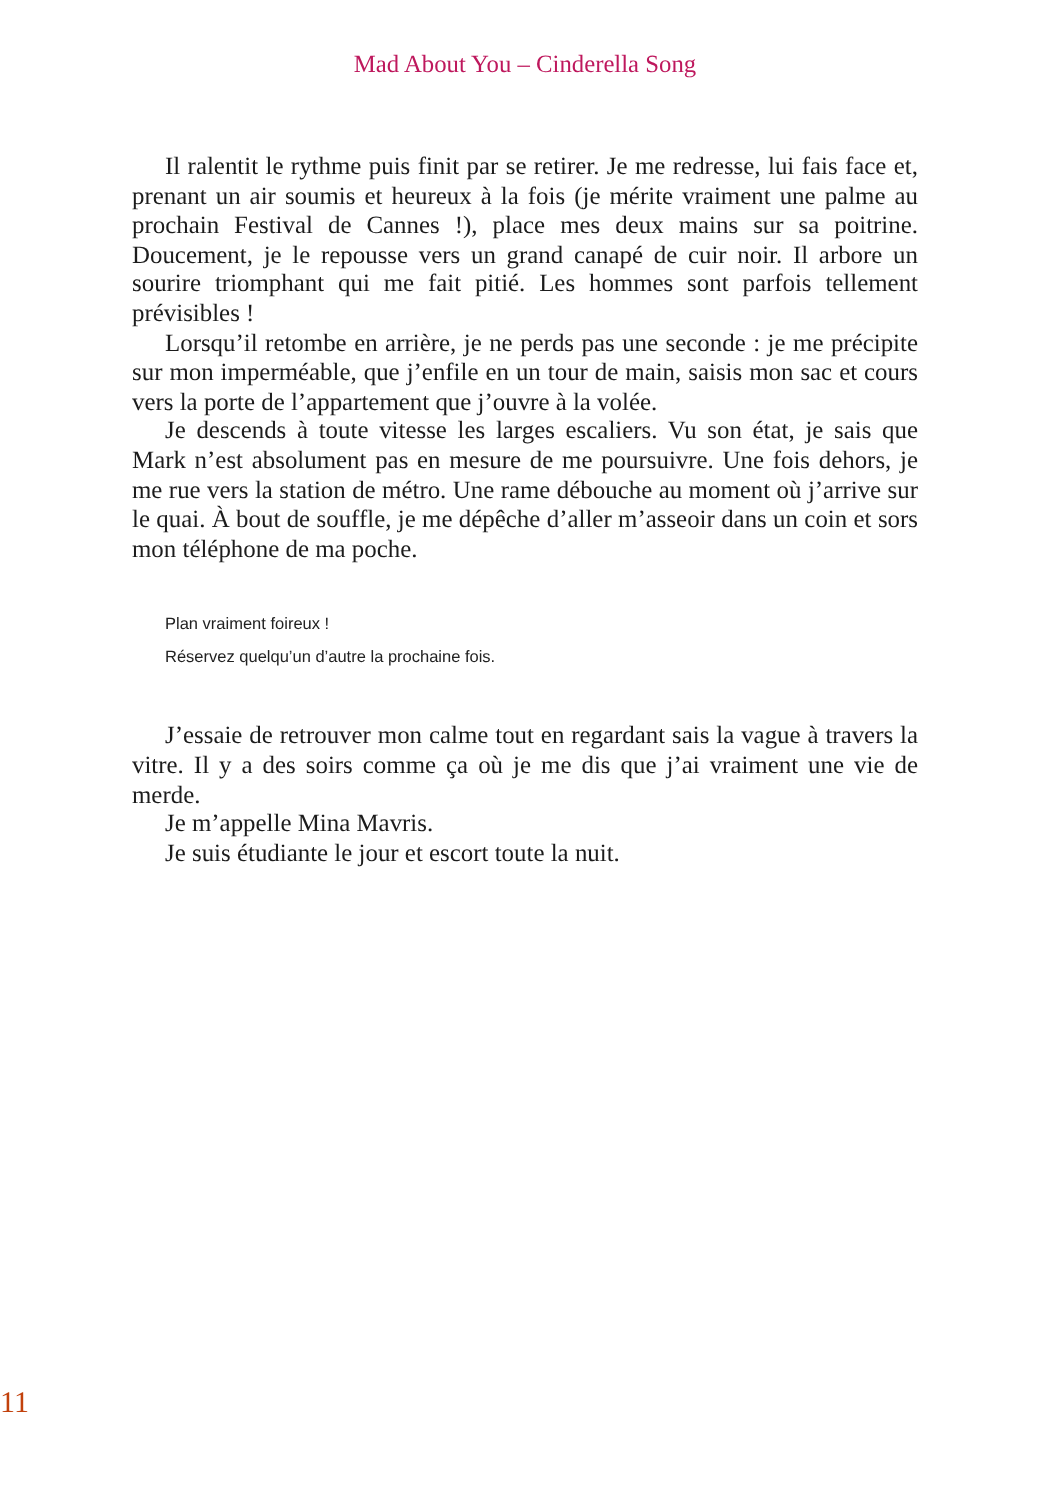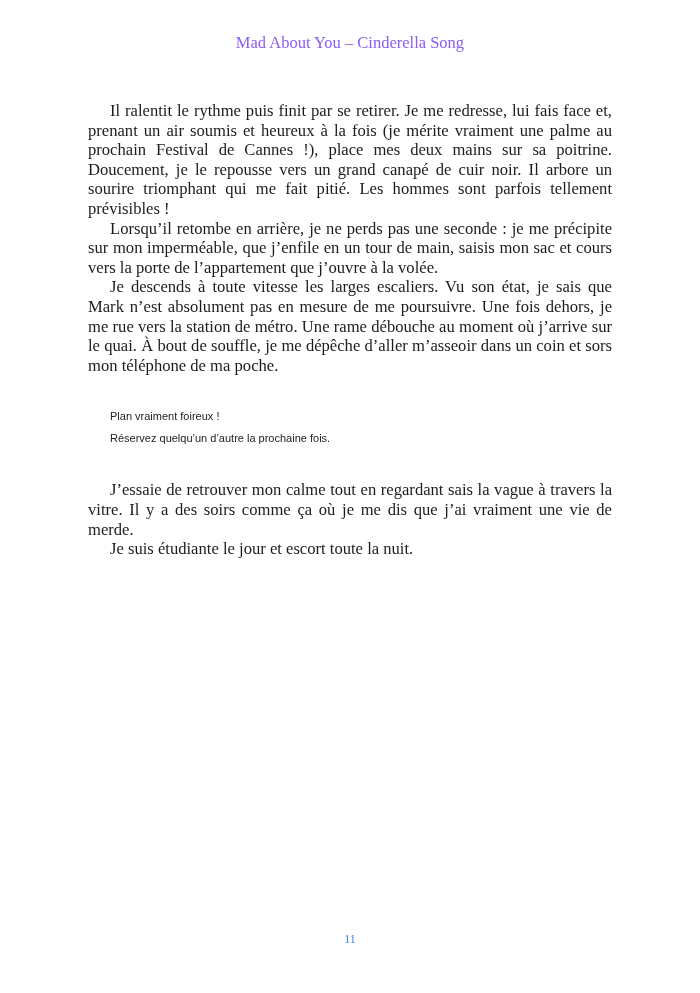--- a/index.html
+++ b/index.html
@@ -14,21 +14,21 @@
     margin: 0 auto;
     background: #ffffff;
     color: #1a1a1a;
     overflow: hidden;
     font-family: "Liberation Serif", serif;
   }
   .running-header {
     margin-top: 33px;
     text-align: center;
     font-size: 16.5px;
-    color: #8b5cf6;
+    color: #be185d;
   }
   .body-text {
     position: absolute;
     top: 101px;
     left: 88px;
     right: 88px;
     font-size: 16.6px;
     line-height: 19.6px;
     text-align: justify;
     color: #1c1c1c;
@@ -50,23 +50,22 @@
     color: #222222;
   }
   .msg-line {
     margin: 0;
   }
   .page-number {
     position: absolute;
     bottom: 46px;
     left: 0;
     width: 100%;
-    text-align: center;
-    font-size: 12px;
-    color: #3b82f6;
+    font-size: 20px;
+    color: #c2410c;
   }
 </style>
 </head>
 <body>
 
 <div class="page">
 
   <div class="running-header">Mad About You – Cinderella Song</div>
 
   <div class="body-text">
@@ -77,20 +76,21 @@
 
     <p class="para">Je descends à toute vitesse les larges escaliers. Vu son état, je sais que Mark n’est absolument pas en mesure de me poursuivre. Une fois dehors, je me rue vers la station de métro. Une rame débouche au moment où j’arrive sur le quai. À bout de souffle, je me dépêche d’aller m’asseoir dans un coin et sors mon téléphone de ma poche.</p>
 
     <div class="message-block">
       <p class="msg-line">Plan vraiment foireux !</p>
       <p class="msg-line">Réservez quelqu’un d’autre la prochaine fois.</p>
     </div>
 
     <p class="para">J’essaie de retrouver mon calme tout en regardant sais la vague à travers la vitre. Il y a des soirs comme ça où je me dis que j’ai vraiment une vie de merde.</p>
 
+    <p class="para short">Je m’appelle Mina Mavris.</p>
 
 
     <p class="para short">Je suis étudiante le jour et escort toute la nuit.</p>
 
   </div>
 
   <div class="page-number">11</div>
 
 </div>
 

